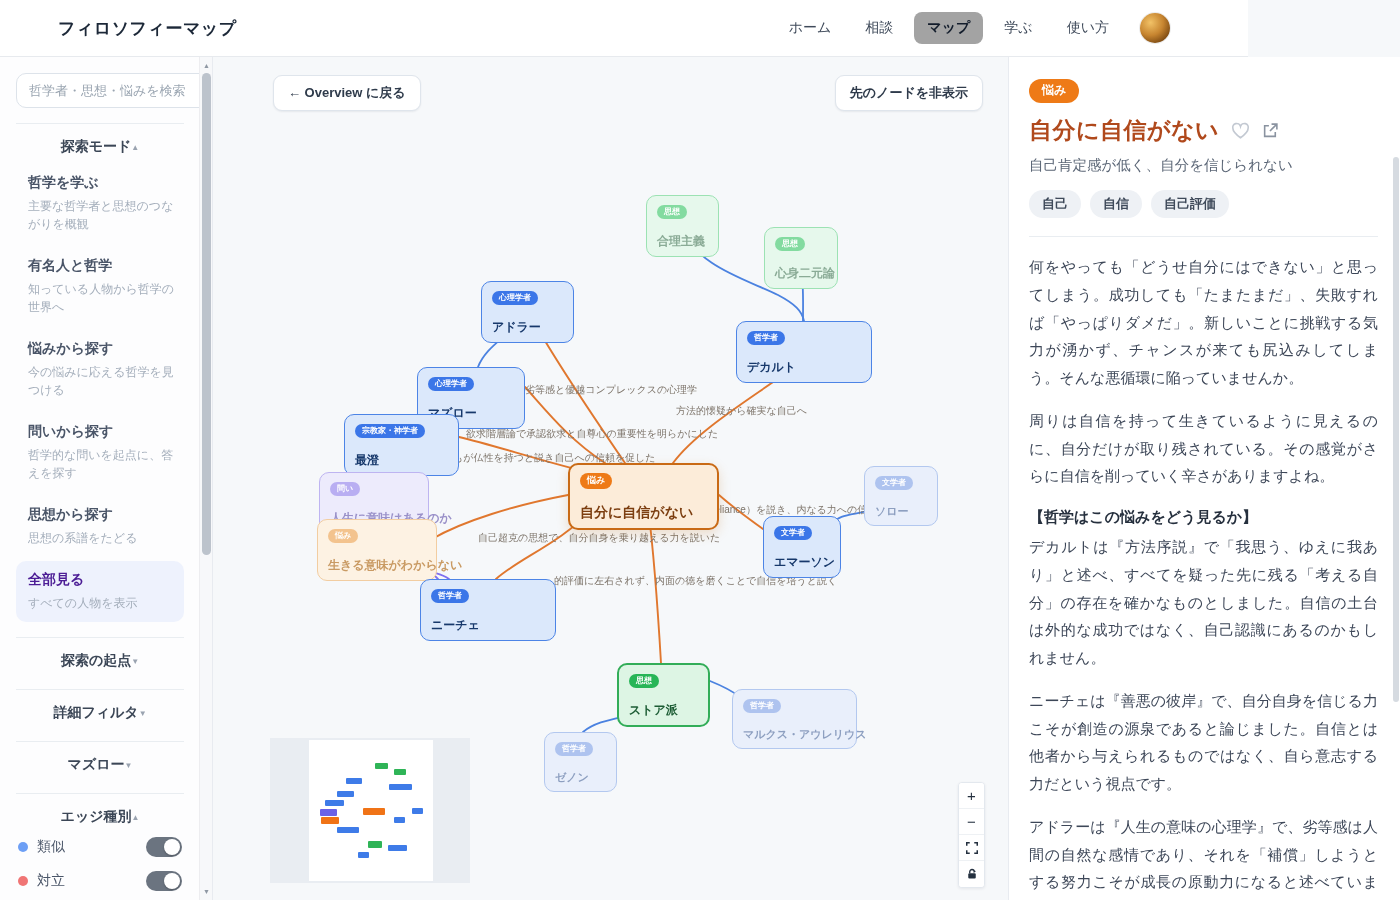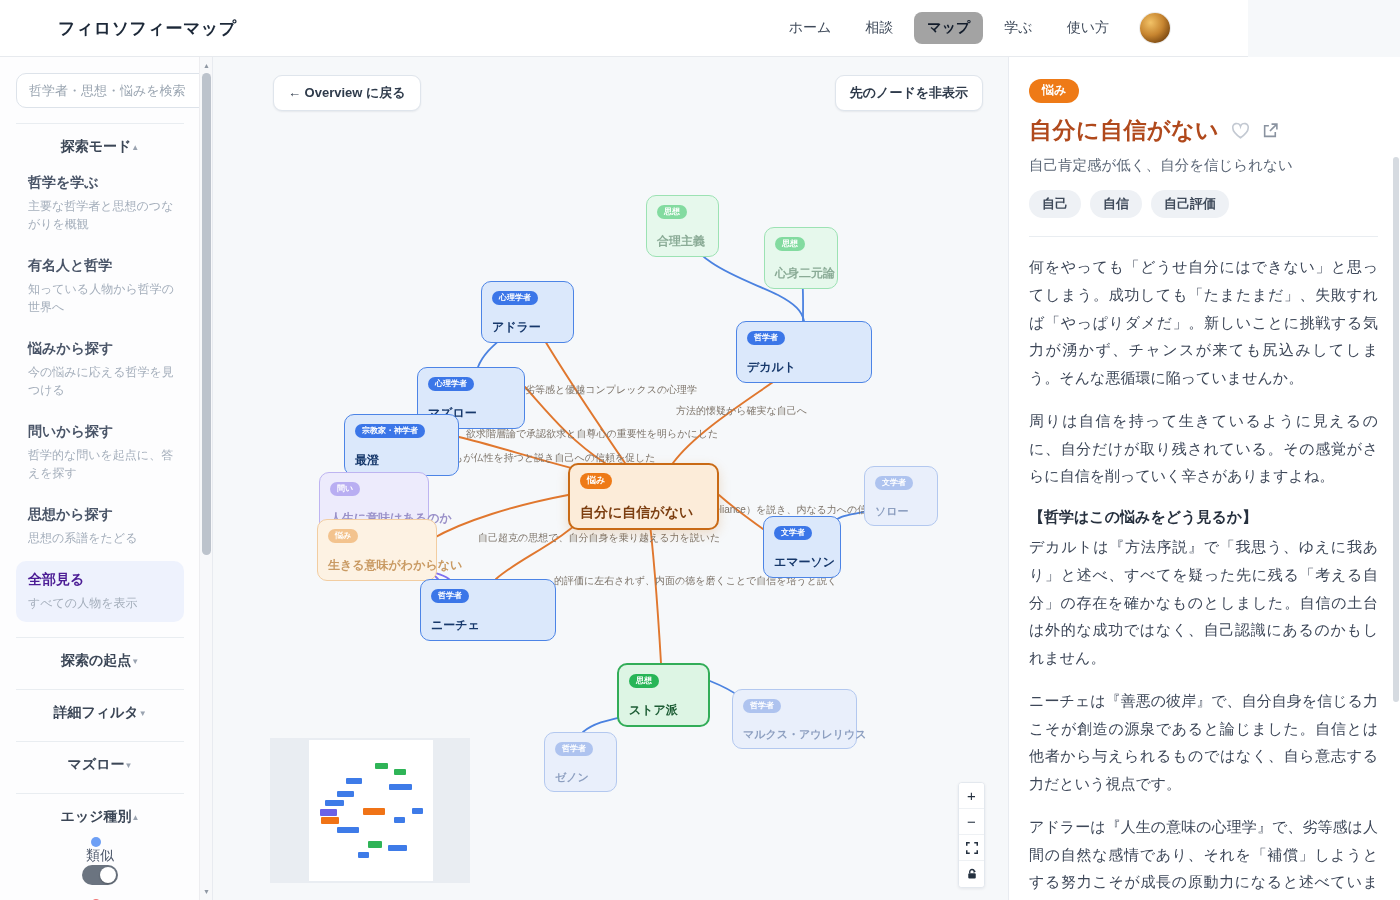--- a/index.html
+++ b/index.html
@@ -28,21 +28,21 @@
   .search::placeholder { color:#9aa5b1; }
   .sb-div { height:1px; background:#e9edf1; margin:15px 0 0 0; }
   .sec-head { display:flex; align-items:center; justify-content:center; padding:14px 2px 4px 2px; cursor:pointer; }
   .sec-title { font-size:14px; font-weight:700; color:#3b4656; }
   .caret { font-size:8px; color:#9aa3b0; }
   .sb-item { padding:10px 4px 10px 12px; border-radius:10px; margin-top:4px; cursor:pointer; }
   .sb-item .t { font-size:14px; color:#4a5568; font-weight:600; }
   .sb-item .d { font-size:12px; color:#a4aebb; margin-top:5px; line-height:1.5; }
   .sb-item.selected { background:#eef2fd; }
   .sb-item.selected .t { color:#4c1d95; }
-  .edge-row { display:flex; align-items:center; padding:7px 2px;flex-direction:column; }
+  .edge-row { display:flex; align-items:center; padding:7px 2px; }
   .edge-dot { width:10px; height:10px; border-radius:50%; margin-right:9px; flex:none; }
   .edge-label { font-size:14px; color:#4a5568; flex:1; }
   .toggle { width:36px; height:20px; border-radius:999px; background:#6b7480; position:relative; cursor:pointer; flex:none; }
   .toggle .knob { position:absolute; top:2px; right:2px; width:16px; height:16px; border-radius:50%;
     background:#fff; box-shadow:0 1px 2px rgba(0,0,0,.25); }
   .sb-scroll { position:absolute; right:0; top:0; width:13px; height:843px; background:#f7f8fa;
     border-left:1px solid #ededf0; }
   .sb-scroll .arr { position:absolute; left:0; width:13px; height:13px; font-size:7px; color:#8f98a4;
     display:flex; align-items:center; justify-content:center; cursor:pointer; }
   .sb-scroll .thumb { position:absolute; left:2px; top:16px; width:9px; height:482px; border-radius:5px;

